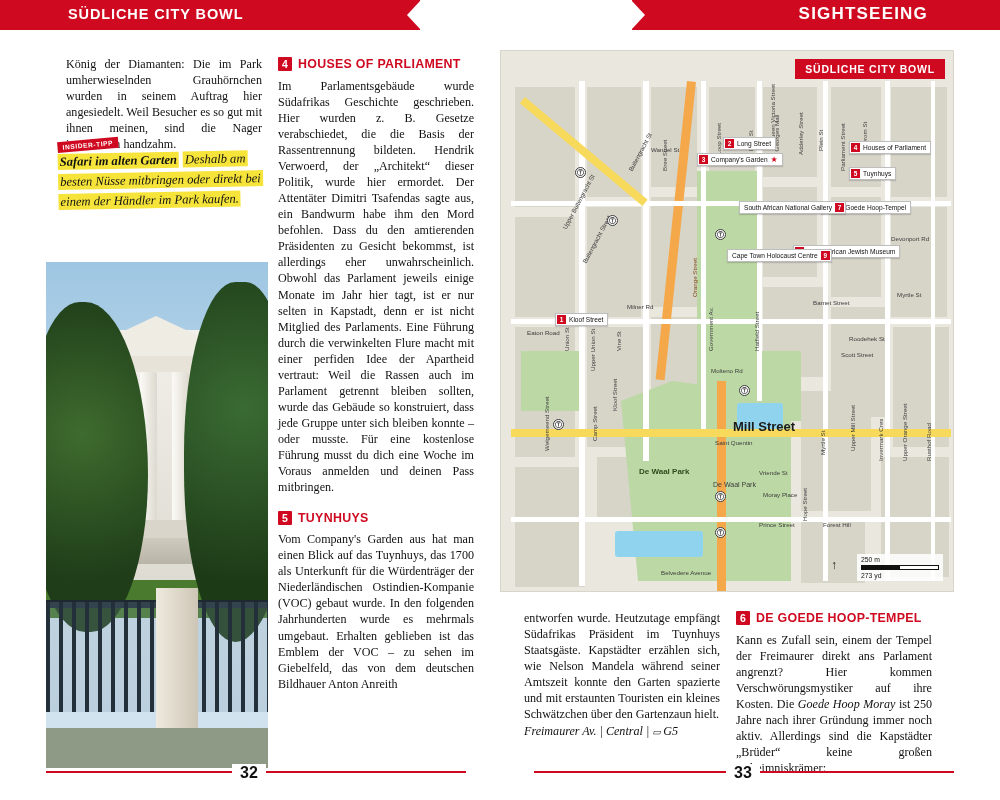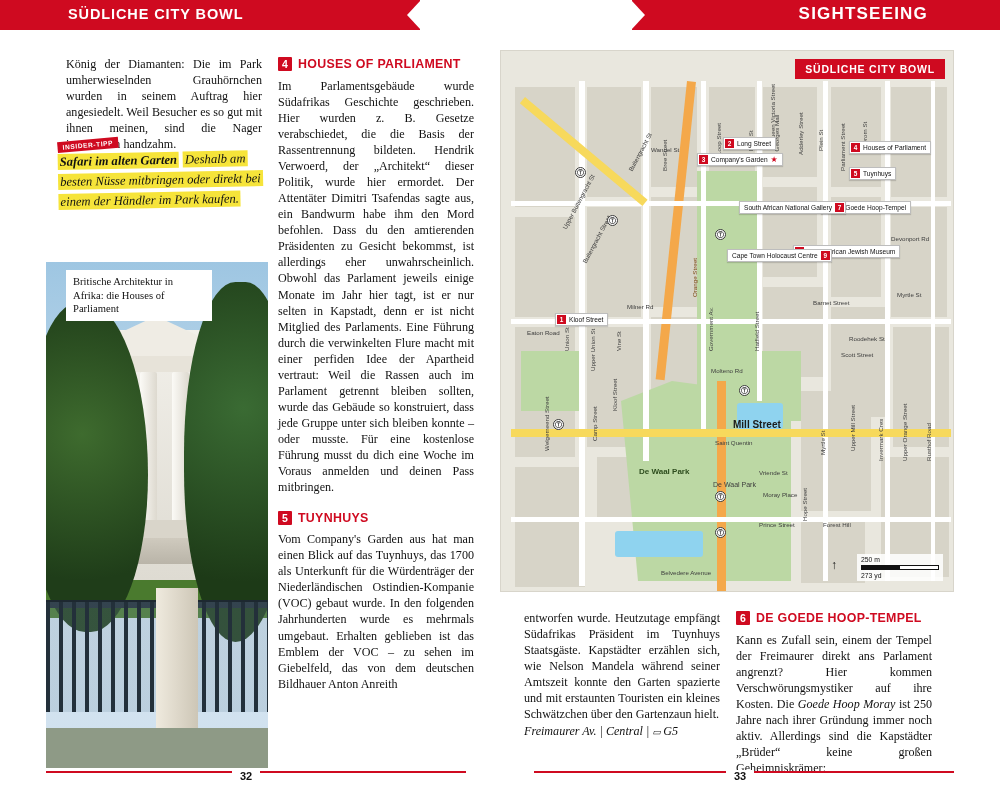--- a/index.html
+++ b/index.html
@@ -172,21 +172,21 @@
   .scale .bar { height:5px; background:linear-gradient(90deg,#111 0 50%,#fff 50% 100%); border:1px solid #111; margin:2px 0; }
   .scale .arrow { position:absolute; left:-26px; top:4px; font-size:12px; }
 
   
   .foot-rule { position:absolute; height:2px; background:#cf0a20; }
   .foot-rule.l { left:46px; width:420px; bottom:27px; }
   .foot-rule.r { right:46px; width:420px; bottom:27px; }
   .pageno {
     position:absolute; bottom:18px;
     font-family:"Liberation Sans", sans-serif; font-weight:bold;
-    font-size:11px; color:#111; background:#fff; padding:0 8px;
+    font-size:16px; color:#111; background:#fff; padding:0 8px;
   }
   .pageno.l { left:232px; }
   .pageno.r { left:726px; }
 </style>
 </head>
 <body>
 
 <div class="page">
 
   <div class="hdr-left-bar">
@@ -230,21 +230,20 @@
     <div class="col-p" style="left:158px"></div>
     <div class="base"></div>
     <div class="steps"></div>
     <div class="tree-l"></div>
     <div class="tree-r"></div>
     <div class="fence-top"></div>
     <div class="fence"></div>
     <div class="pillar" style="left:110px"></div>
     <div class="ground"></div>
   </div>
-  <div class="photo-cap">Britische Architektur in Afrika: die Houses of Parliament</div>
 
   <div class="col col2">
     <div class="poi-head">
       <span class="poi-num">4</span>
       <span>HOUSES OF PARLIAMENT</span>
     </div>
     <p>Im Parlamentsgebäude wurde Südafrikas Geschichte geschrieben. Hier wurden z. B. Gesetze verabschiedet, die die Basis der Rassentrennung bildeten. Hendrik Verwoerd, der „Architekt“ dieser Politik, wurde hier ermordet. Der Attentäter Dimitri Tsafendas sagte aus, ein Bandwurm habe ihm den Mord befohlen. Dass du den amtierenden Präsidenten zu Gesicht bekommst, ist allerdings eher unwahrscheinlich. Obwohl das Parlament jeweils einige Monate im Jahr hier tagt, ist er nur selten in Kapstadt, denn er ist nicht Mitglied des Parlaments. Eine Führung durch die verwinkelten Flure macht mit einer perfiden Idee der Apartheid vertraut: Weil die Rassen auch im Parlament getrennt bleiben sollten, wurde das Gebäude so konstruiert, dass jede Gruppe unter sich bleiben konnte – oder musste. Für eine kostenlose Führung musst du dich eine Woche im Voraus anmelden und deinen Pass mitbringen. </p>
 
     <div class="poi-head" style="margin-top:14px;">
       <span class="poi-num">5</span>
@@ -322,21 +321,21 @@
     <div class="road-major" style="left:10px; top:378px; width:440px; height:8px;"></div>
     <div class="road" style="left:10px;  top:466px; width:440px; height:5px;"></div>
     <div class="road-major" style="left:24px; top:46px; width:160px; height:8px; transform:rotate(40deg); transform-origin:left top;"></div>
 
     <div class="map-title">SÜDLICHE CITY BOWL</div>
 
     <div class="map-label d" style="left:60px;  top:176px;">Upper Buitengracht St</div>
     <div class="map-label d" style="left:80px;  top:210px;">Buitengracht Street</div>
     <div class="map-label d" style="left:126px; top:118px;">Buitengracht St</div>
     <div class="map-label v" style="left:190px; top:246px; color:#7a4a12;">Orange Street</div>
-    <div class="map-label" style="left:232px; top:368px; font-weight:bold; font-size:10px; color:#1b1b1b;">Mill Street</div>
+    <div class="map-label" style="left:232px; top:368px; font-weight:bold; font-size:13px; color:#1b1b1b;">Mill Street</div>
     <div class="map-label v" style="left:110px; top:360px;">Kloof Street</div>
     <div class="map-label v" style="left:160px; top:120px;">Bree Street</div>
     <div class="map-label v" style="left:214px; top:104px;">Loop Street</div>
     <div class="map-label v" style="left:246px; top:100px;">Burg St</div>
     <div class="map-label v" style="left:272px; top:108px;">St Georges Mall</div>
     <div class="map-label v" style="left:296px; top:104px;">Adderley Street</div>
     <div class="map-label v" style="left:316px; top:100px;">Plein St</div>
     <div class="map-label v" style="left:338px; top:120px;">Parliament Street</div>
     <div class="map-label v" style="left:360px; top:100px;">Keerom St</div>
     <div class="map-label v" style="left:268px; top:92px;">Queen Victoria Street</div>

